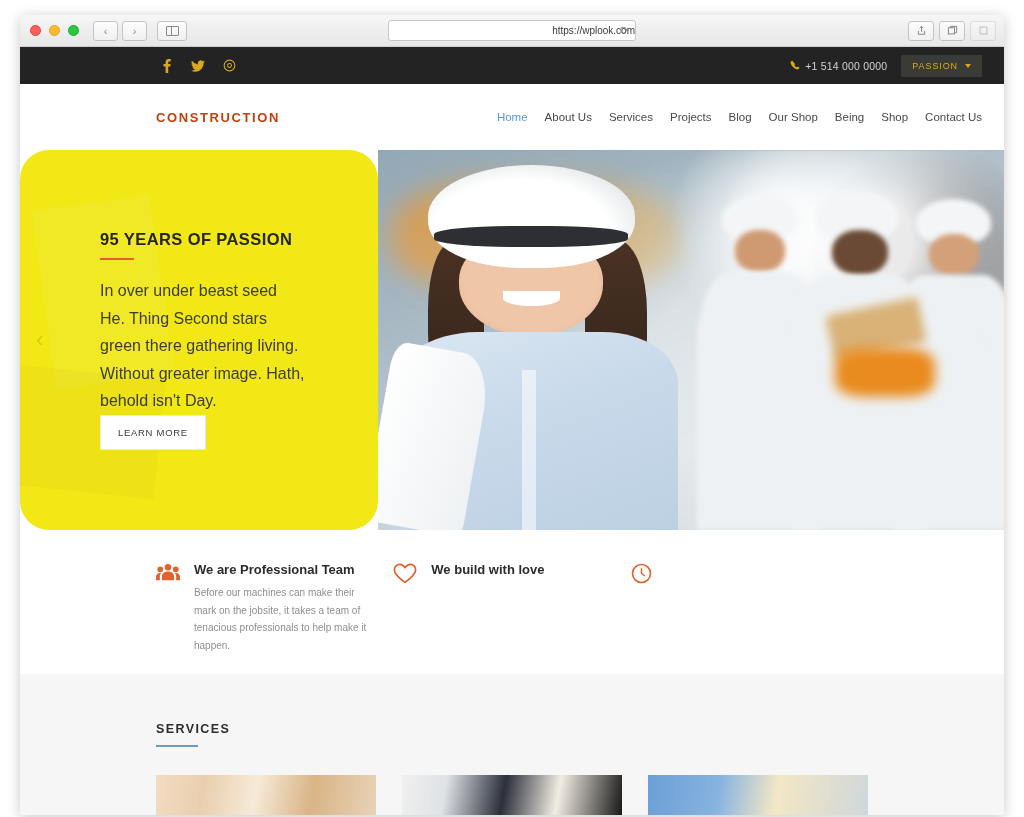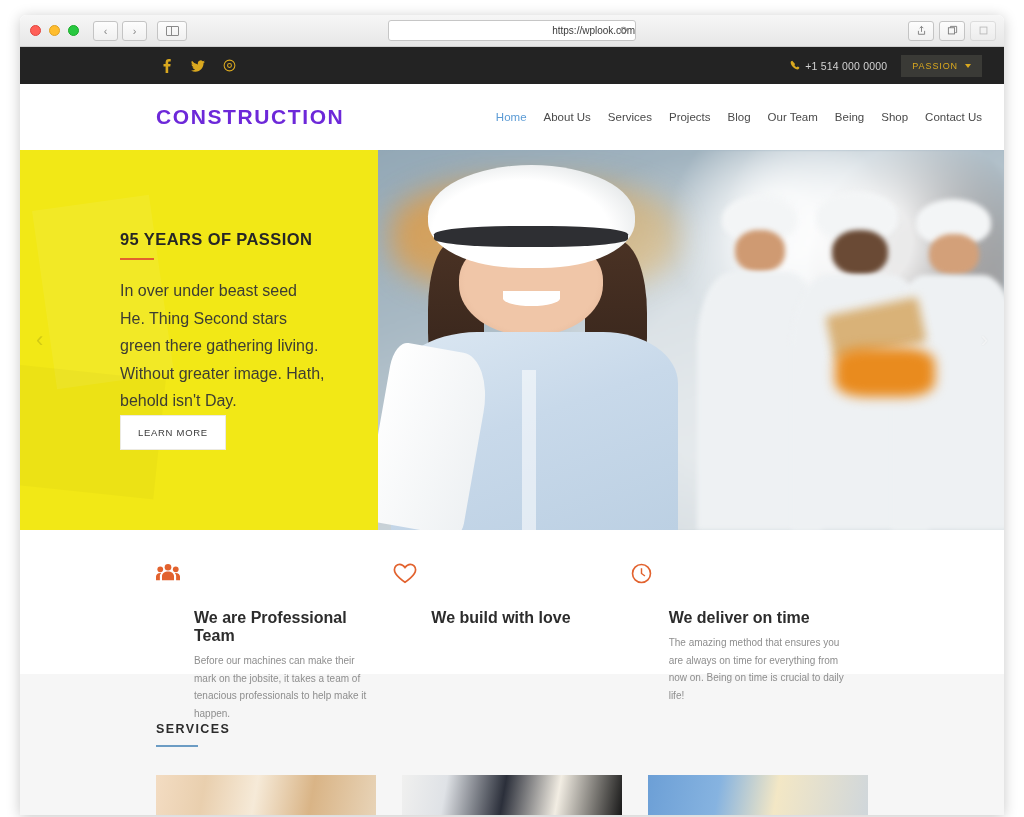--- a/index.html
+++ b/index.html
@@ -135,37 +135,38 @@
   .caret { width: 0; height: 0; border-left: 3px solid transparent; border-right: 3px solid transparent; border-top: 4px solid #d9a81f; }
 
   
   .header {
     height: 66px;
     background: #ffffff;
     display: flex; align-items: center;
     padding: 0 22px 0 136px;
   }
   .logo {
-    font-size: 21px; font-weight: bold; letter-spacing: 1.6px; color: #6d28d9;
+    font-size: 13px; font-weight: bold; letter-spacing: 1.6px; color: #c2410c;
   }
   .mainnav { margin-left: auto; display: flex; align-items: center; gap: 17px; }
   .mainnav a {
     font-size: 11.5px; color: #4a4a4a; text-decoration: none; white-space: nowrap; text-align: right;
   }
   .mainnav a.active { color: #5b9bd5; }
 
   
   .hero { height: 380px; display: flex; position: relative; }
   .hero-left {
     width: 358px;
     background: #f2e816;
     position: relative;
     display: flex; flex-direction: column; justify-content: center;
-    padding-left: 100px;
+    padding-left: 80px;
     padding-right: 14px;
+    border-radius: 29px;
   }
   .hero-left:before {
     content:""; position:absolute; left:24px; top:52px; width:118px; height:180px;
     background: rgba(255,255,255,0.07); transform: rotate(-8deg);
   }
   .hero-left:after {
     content:""; position:absolute; left:-10px; bottom:38px; width:150px; height:120px;
     background: rgba(0,0,0,0.025); transform: rotate(6deg);
   }
   .hero-inner { position: relative; z-index: 2; }
@@ -278,21 +279,21 @@
     background: #ffffff;
     height: 144px;
     display: flex;
     padding: 32px 136px 0 136px;
     gap: 0;
   }
   .feature { display: flex; gap: 12px; flex: 1; padding-right: 24px; }
   .feature-icon { flex: 0 0 26px; color: #e2622e; padding-top: 1px; }
   .feature-icon svg { display: block; }
   .feature-title {
-    font-size: 16px; font-weight: bold; color: #2c2c2c; margin-bottom: 7px; margin-top: 47px;
+    font-size: 13px; font-weight: bold; color: #2c2c2c; margin-bottom: 7px;
   }
   .feature-text { font-size: 10px; line-height: 1.75; color: #8e8e8e; }
 
   
   .services {
     background: #f6f6f6;
     padding: 48px 136px 0 136px;
     height: 141px;
   }
   .services-title {
@@ -394,21 +395,21 @@
     <div class="header">
       <div class="logo">
         <span>CONSTRUCTION</span>
       </div>
       <nav class="mainnav">
         <a class="active">Home</a>
         <a>About Us</a>
         <a>Services</a>
         <a>Projects</a>
         <a>Blog</a>
-        <a>Our Team</a>
+        <a>Our Shop</a>
         <a>Being</a>
         <a>Shop</a>
         <a>Contact Us</a>
       </nav>
     </div>
 
     <div class="hero">
       <div class="hero-left">
         <div class="hero-inner">
           <div class="hero-title">95 YEARS OF PASSION</div>
@@ -484,24 +485,20 @@
         </div>
       </div>
 
       <div class="feature">
         <div class="feature-icon">
           <svg width="21" height="21" viewBox="0 0 22 22" fill="none" stroke="currentColor" stroke-width="1.7">
             <circle cx="11" cy="11" r="9.4"></circle>
             <path d="M11 5.6V11l3.6 2.6" stroke-width="1.5"></path>
           </svg>
         </div>
-        <div>
-          <div class="feature-title">We deliver on time</div>
-          <div class="feature-text">The amazing method that ensures you are always on time for everything from now on. Being on time is crucial to daily life!</div>
-        </div>
       </div>
     </div>
 
     <div class="services">
       <div class="services-title">SERVICES</div>
       <div class="services-rule"></div>
       <div class="service-cards">
         <div class="service-card card-a"></div>
         <div class="service-card card-b"></div>
         <div class="service-card card-c"></div>

